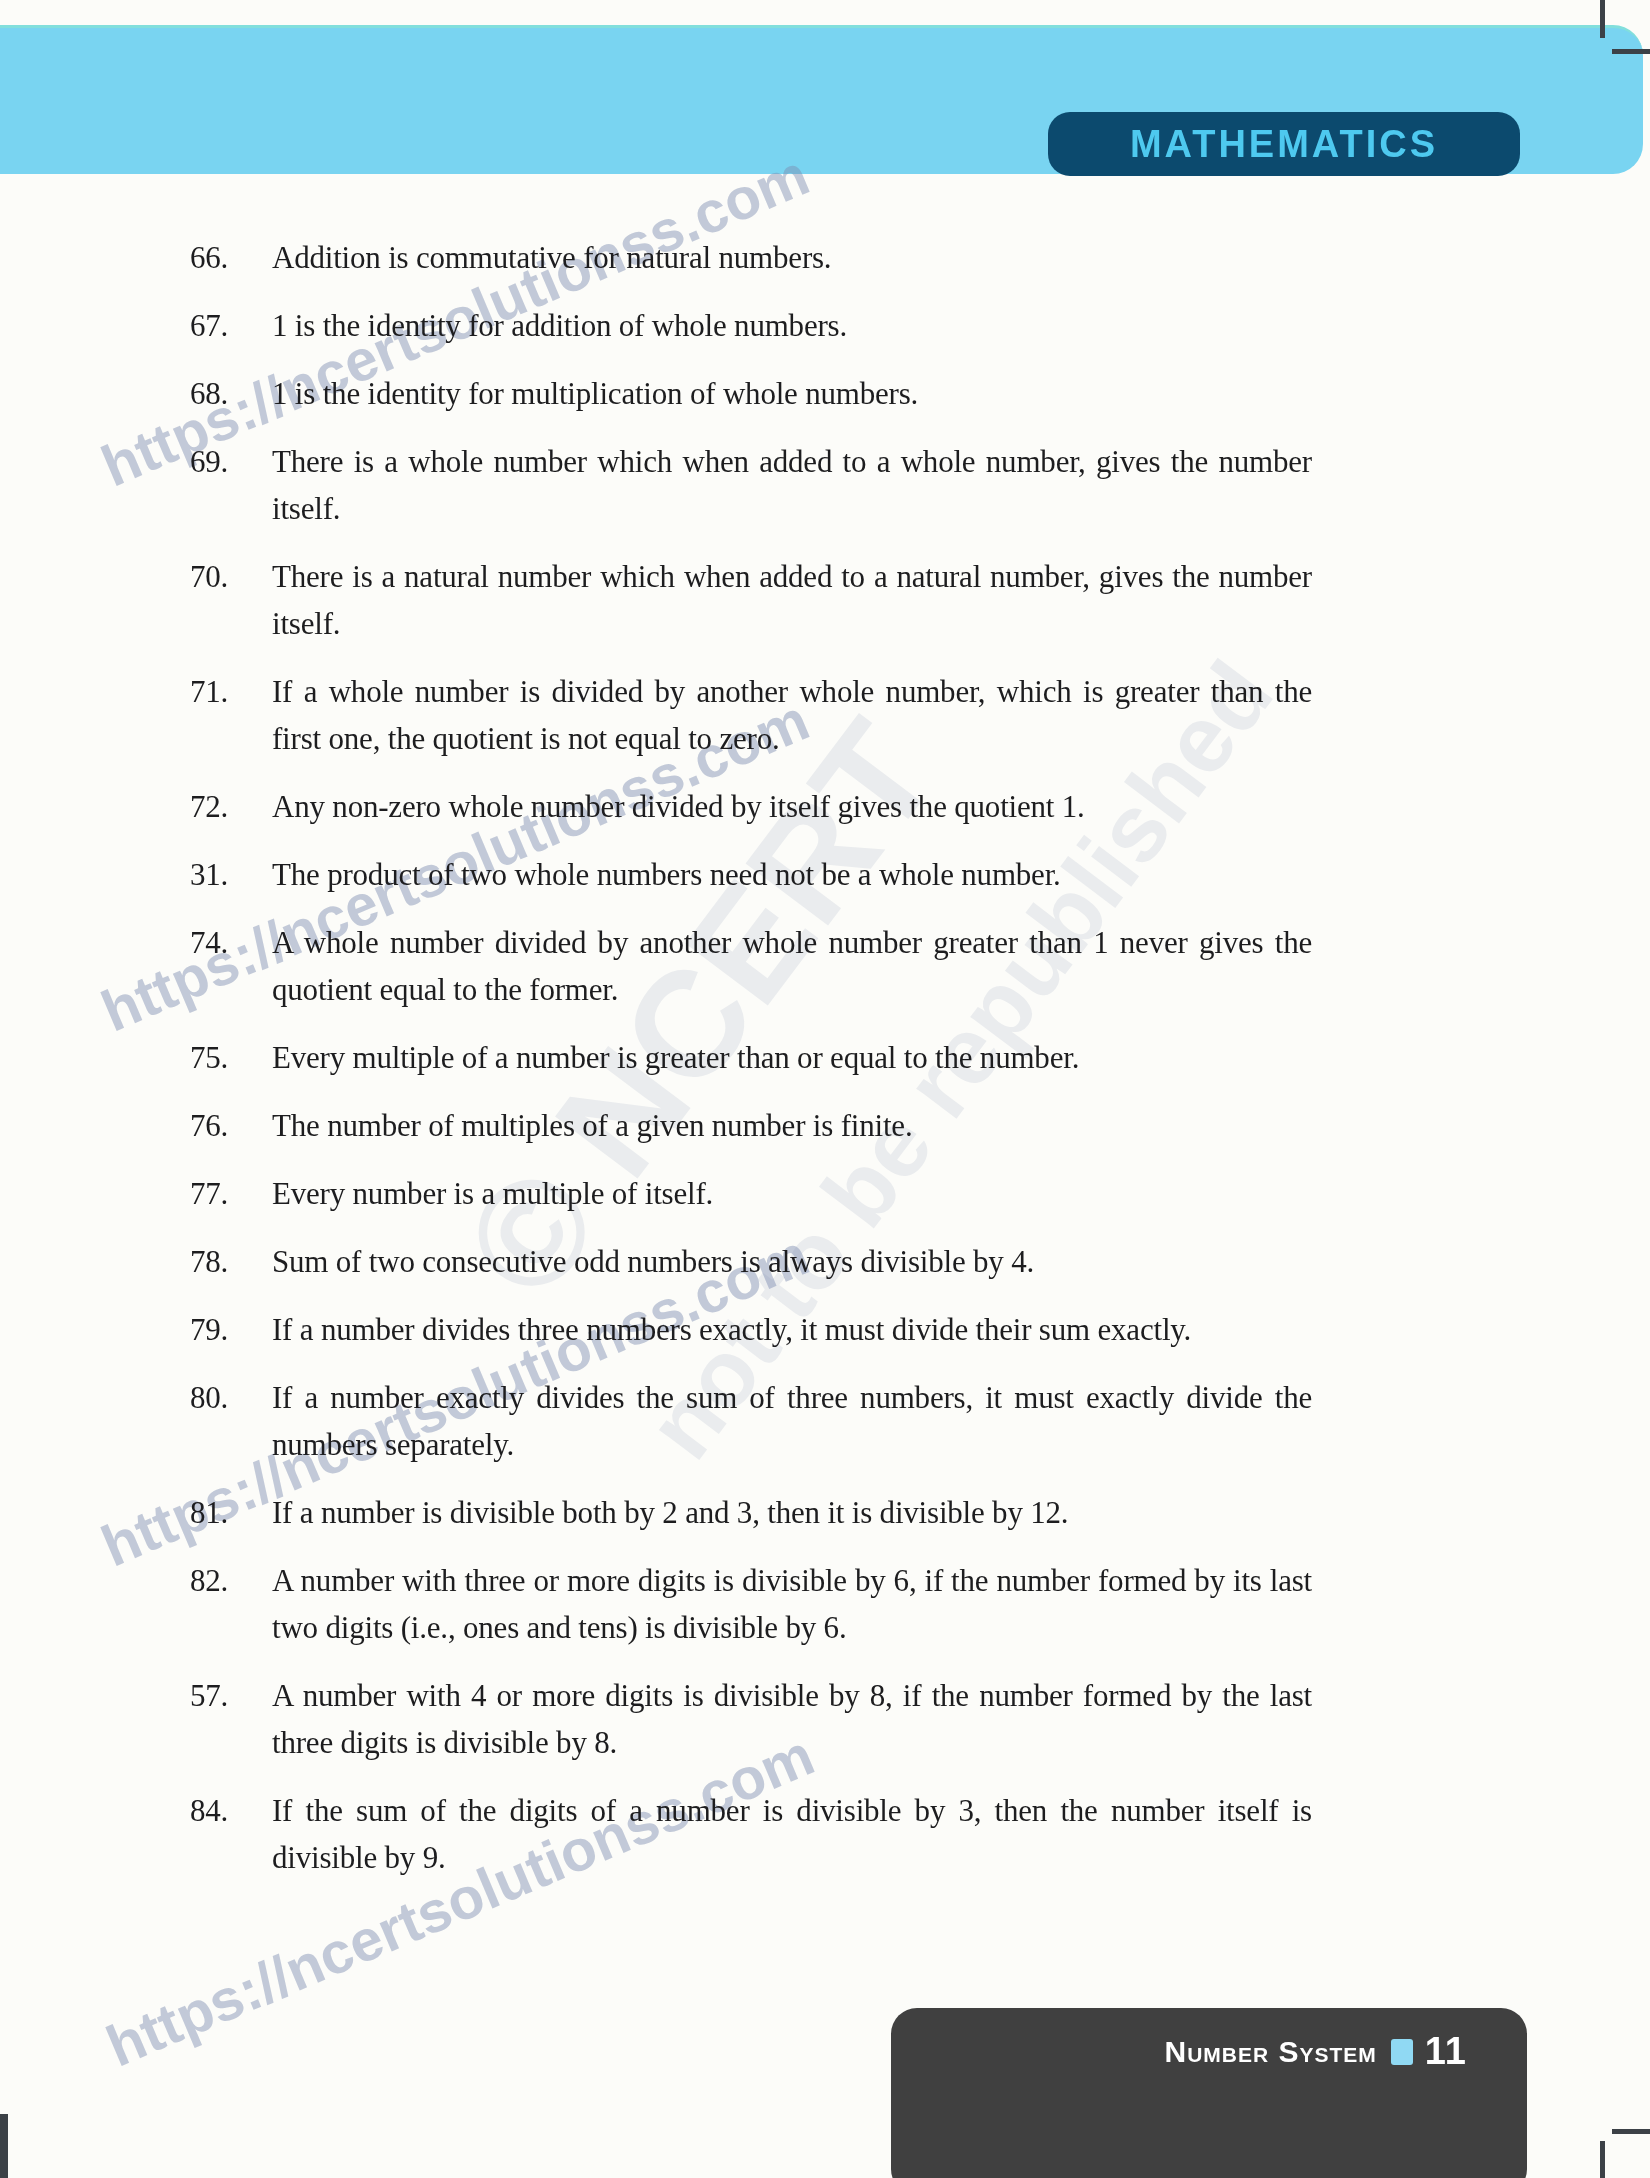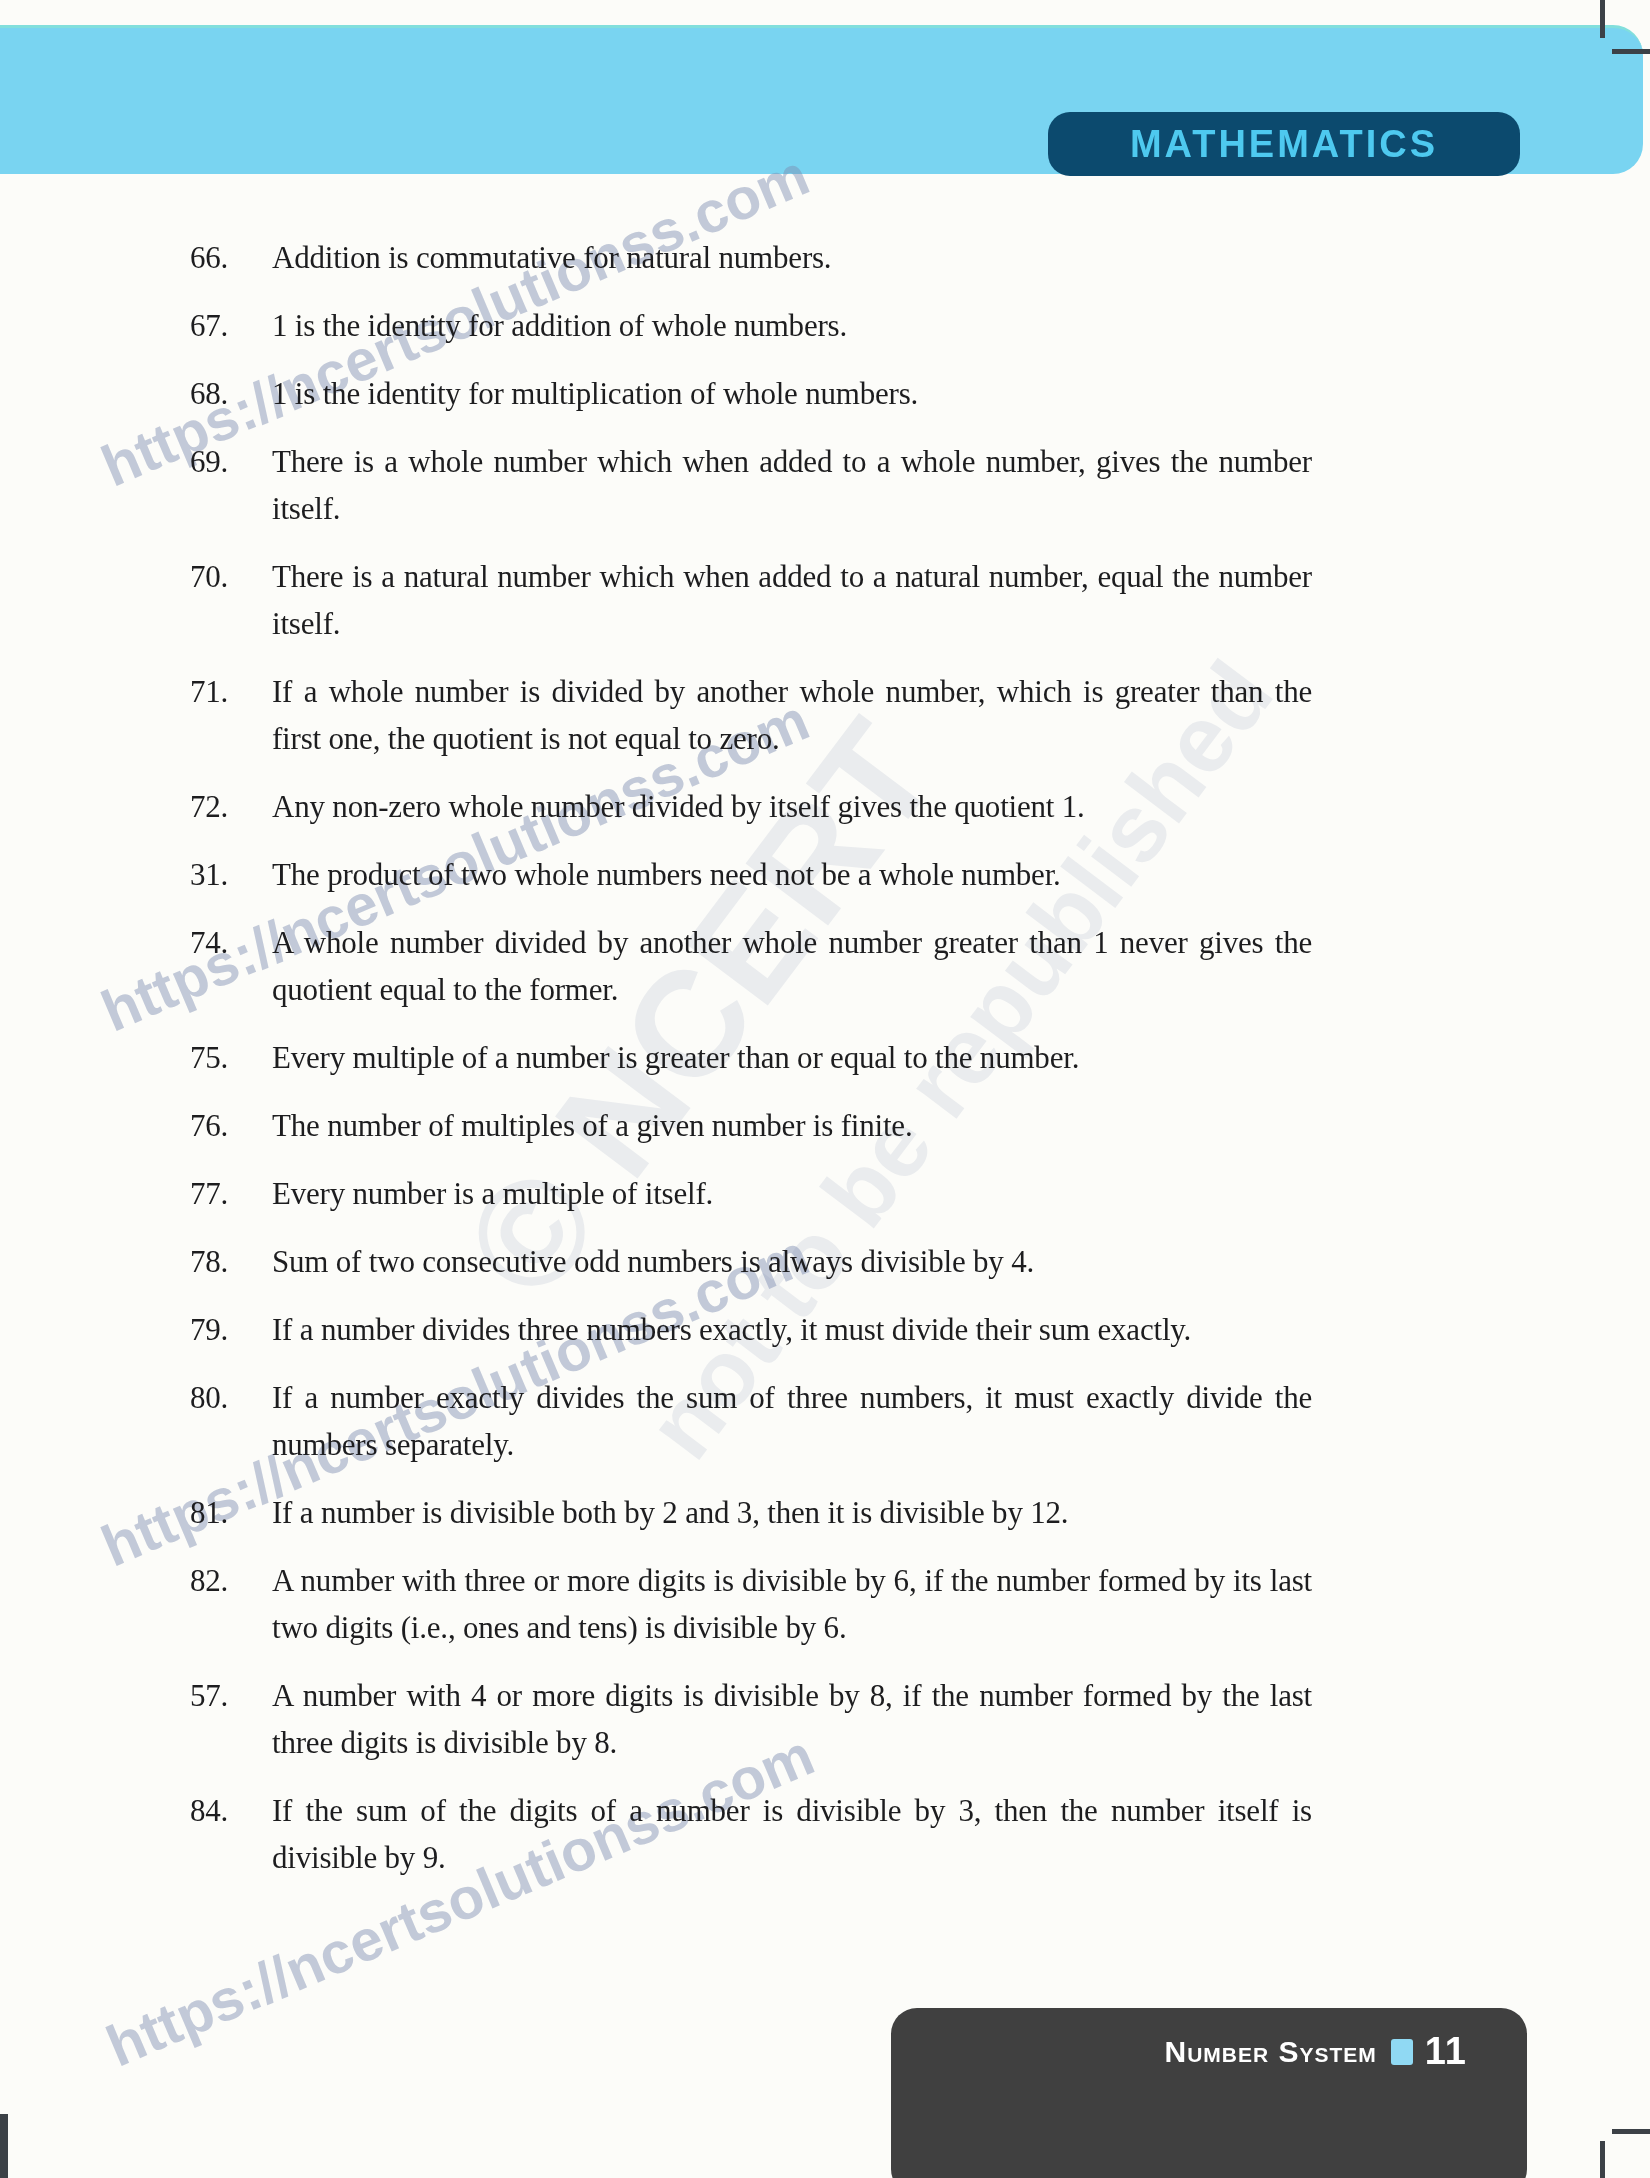--- a/index.html
+++ b/index.html
@@ -147,21 +147,21 @@
       <li>
           <span class="num">68.</span>
           <span class="txt">1 is the identity for multiplication of whole numbers.</span>
         </li>
       <li>
           <span class="num">69.</span>
           <span class="txt">There is a whole number which when added to a whole number, gives the number itself.</span>
         </li>
       <li>
           <span class="num">70.</span>
-          <span class="txt">There is a natural number which when added to a natural number, equal the number itself.</span>
+          <span class="txt">There is a natural number which when added to a natural number, gives the number itself.</span>
         </li>
       <li>
           <span class="num">71.</span>
           <span class="txt">If a whole number is divided by another whole number, which is greater than the first one, the quotient is not equal to zero.</span>
         </li>
       <li>
           <span class="num">72.</span>
           <span class="txt">Any non-zero whole number divided by itself gives the quotient 1.</span>
         </li>
       <li>

